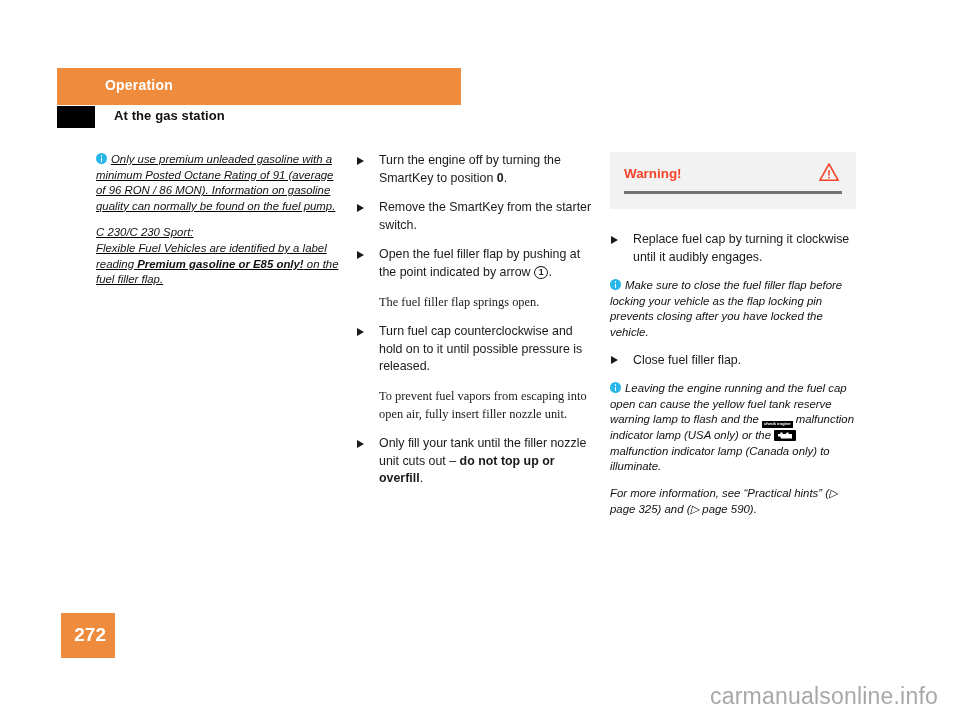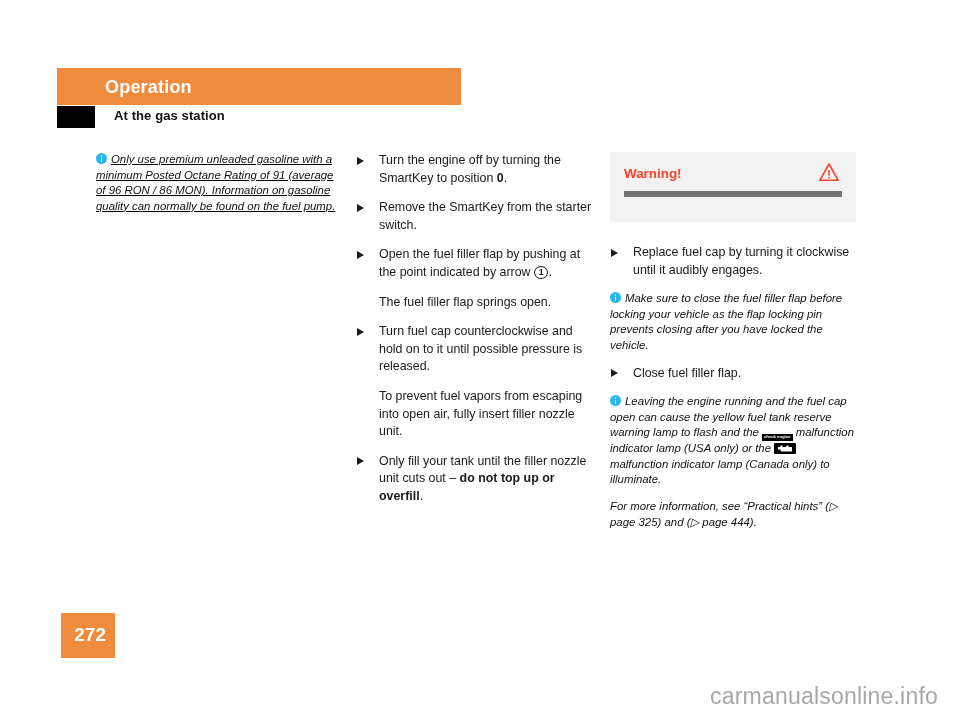--- a/index.html
+++ b/index.html
@@ -22,21 +22,21 @@
     top: 68px;
     width: 404px;
     height: 37px;
     background: #ee8b3c;
   }
   .header-band .chapter {
     position: absolute;
     left: 48px;
     top: 9px;
     color: #ffffff;
-    font-size: 18px;
+    font-size: 14px;
     font-weight: bold;
     letter-spacing: 0.2px;
   }
   .thumb-tab {
     position: absolute;
     left: 57px;
     top: 106px;
     width: 38px;
     height: 22px;
     background: #000000;
@@ -121,20 +121,21 @@
     border-top: 4.6px solid transparent;
     border-bottom: 4.6px solid transparent;
   }
   .step b { font-weight: bold; }
   .sub {
     font-size: 12.4px;
     line-height: 17.6px;
     color: #1a1a1a;
     margin: 0 0 12px 0;
     padding-left: 23px;
+    font-family: Liberation Serif, serif;
   }
 
   .circ {
     display: inline-block;
     min-width: 11.5px;
     height: 11.5px;
     line-height: 11.3px;
     border: 1px solid #1a1a1a;
     border-radius: 50%;
     font-size: 8.6px;
@@ -146,23 +147,23 @@
   }
 
   
   .warning-box {
     background: #f2f2f2;
     padding: 12px 14px 14px 14px;
     margin-bottom: 22px;
   }
   .warning-head {
     position: relative;
-    border-bottom: 6px solid #737373;
+    border-bottom: 3px solid #737373;
     padding-bottom: 9px;
-    margin-bottom: 11px;
+    margin-bottom: 1px;
   }
   .warning-title {
     font-size: 13.4px;
     font-weight: bold;
     color: #f5442a;
   }
   .warn-icon {
     position: absolute;
     right: 2px;
     top: -2px;
@@ -233,20 +234,24 @@
 </div>
 <div class="thumb-tab"></div>
 <div class="section-title">At the gas station</div>
 
 <div class="col col-left">
 
   <p class="note">
     <span class="info-icon"></span><span>Only use premium unleaded gasoline with a minimum Posted Octane Rating of 91 (average of 96 RON / 86 MON). Information on gasoline quality can normally be found on the fuel pump.</span>
   </p>
 
+  <p class="note">
+    <span>C 230/C 230 Sport:</span><br>
+    <span>Flexible Fuel Vehicles are identified by a label reading </span><b>Premium gasoline or E85 only!</b><span> on the fuel filler flap.</span>
+  </p>
 
 
 </div>
 
 <div class="col col-mid">
 
   <p class="step">
     <span class="tri"></span><span>Turn the engine off by turning the SmartKey to position </span><b>0</b><span>.</span>
   </p>
 
@@ -299,20 +304,20 @@
   <p class="step">
     <span class="tri"></span><span>Close fuel filler flap.</span>
   </p>
 
   <p class="note">
     <span class="info-icon"></span><span>Leaving the engine running and the fuel cap open can cause the yellow fuel tank reserve warning lamp to flash and the </span><span class="tell-check">check engine</span><span> malfunction indicator lamp (USA only) or the </span><span class="tell-engine"><svg width="18" height="9" viewBox="0 0 18 9">
           <path d="M2 3.1 L4.4 3.1 L4.4 1.6 L6.6 1.6 L6.6 3.1 L9.6 3.1 L11 1.5 L12.6 1.5 L12.6 3.1 L16 3.1 L16 7.4 L4.6 7.4 L4.6 5.6 L2 5.6 Z" fill="#ffffff"></path>
         </svg></span><span> malfunction indicator lamp (Canada only) to illuminate.</span>
   </p>
 
-  <p class="note">For more information, see “Practical hints” (▷ page 325) and (▷ page 444).</p>
+  <p class="note">For more information, see “Practical hints” (▷ page 325) and (▷ page 590).</p>
 
 </div>
 
 <div class="page-badge">
   <span class="page-number">272</span>
 </div>
 <div class="watermark">carmanualsonline.info</div>
 
 </body></html>

